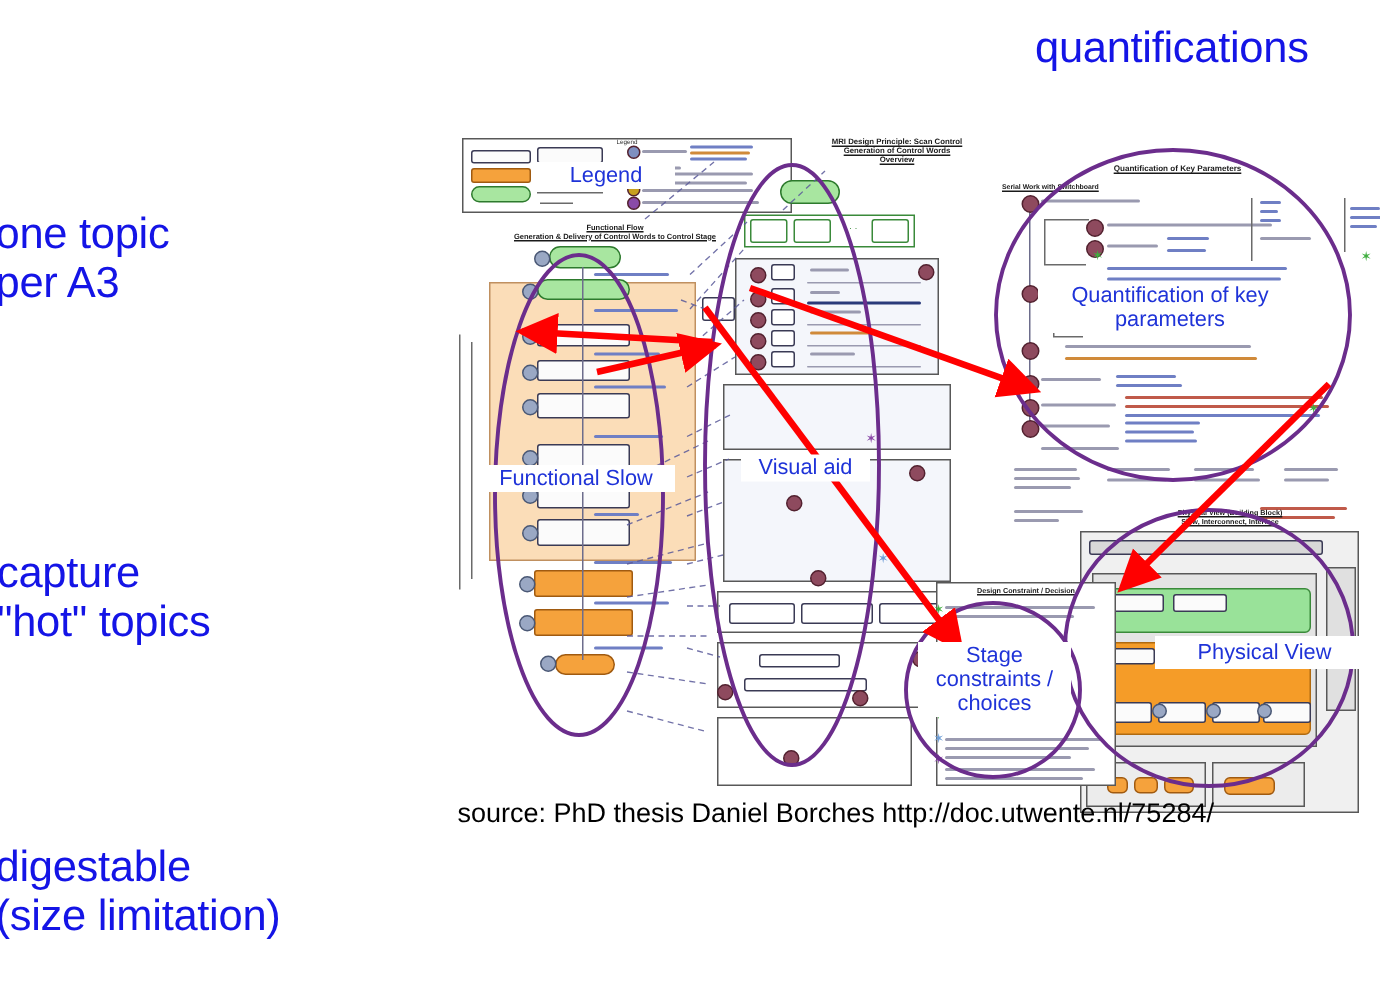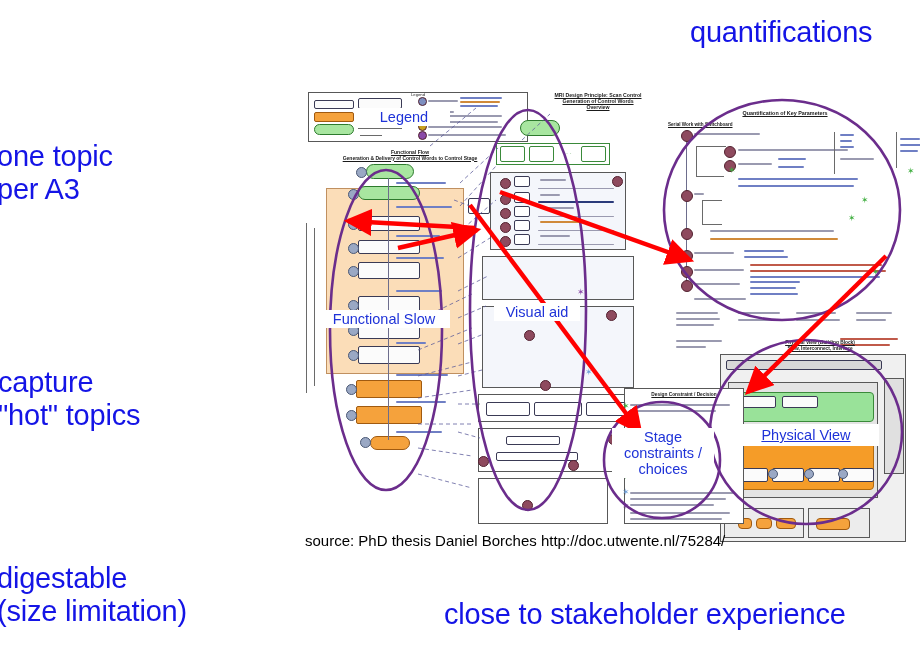--- a/index.html
+++ b/index.html
@@ -25,21 +25,21 @@
   #cap-multiple{left:10px;top:16px;}
   #cap-quant{left:690px;top:16px;}
   #cap-onetopic{left:-3px;top:140px;}
   #cap-capture{left:-2px;top:366px;}
   #cap-digest{left:-3px;top:562px;}
   #cap-practical{left:790px;top:562px;}
   #cap-close{left:444px;top:598px;}
 
   .source{
     position:absolute;left:305px;top:532px;
-    font-size:15px;color:#000;white-space:pre;
+    font-size:18px;color:#000;white-space:pre;
     font-family:"Liberation Sans", sans-serif;
   }
 
   
   .collage{position:absolute;left:300px;top:88px;width:620px;height:440px;}
   .collage svg{position:absolute;left:0;top:0;}
 
   .panel{position:absolute;background:#ffffff;border:1px solid #585858;box-sizing:border-box;}
   .panel-t{position:absolute;font-size:4.2px;color:#2a2a2a;white-space:pre;text-align:center;
            font-family:"Liberation Sans",sans-serif;}
@@ -373,31 +373,32 @@
       <line x1="886" y1="256" x2="748" y2="392"></line>
     </g>
   </svg>
 
   <div class="olabel" style="left:358px;top:108px;width:86px;padding:1px 3px;">Legend</div>
 
   <div class="olabel" style="left:318px;top:310px;width:126px;padding:1px 3px;">Functional Slow</div>
 
   <div class="olabel" style="left:494px;top:303px;width:80px;padding:1px 3px;">Visual aid</div>
 
+  <div class="olabel" style="left:692px;top:188px;width:170px;padding:1px 3px;">Quantification of key
+parameters</div>
 
   <div class="olabel" style="left:612px;top:428px;width:96px;padding:1px 3px;">Stage
 constraints /
 choices</div>
 
-  <div class="olabel" style="left:733px;top:424px;width:140px;padding:3px;text-decoration:underline;">Physical View</div>
+  <div class="olabel" style="left:770px;top:424px;width:140px;padding:3px;">Physical View</div>
 
   <div class="cap" id="cap-quant">quantifications</div>
   <div class="cap" id="cap-onetopic">one topic
 per A3</div>
   <div class="cap" id="cap-capture">capture
 "hot" topics</div>
   <div class="cap" id="cap-digest">digestable
 (size limitation)</div>
-  <div class="cap" id="cap-close">close to stakeholder experience</div>
 
   <div class="source">source: PhD thesis Daniel Borches http://doc.utwente.nl/75284/</div>
 
 </div>
 
 </body></html>

